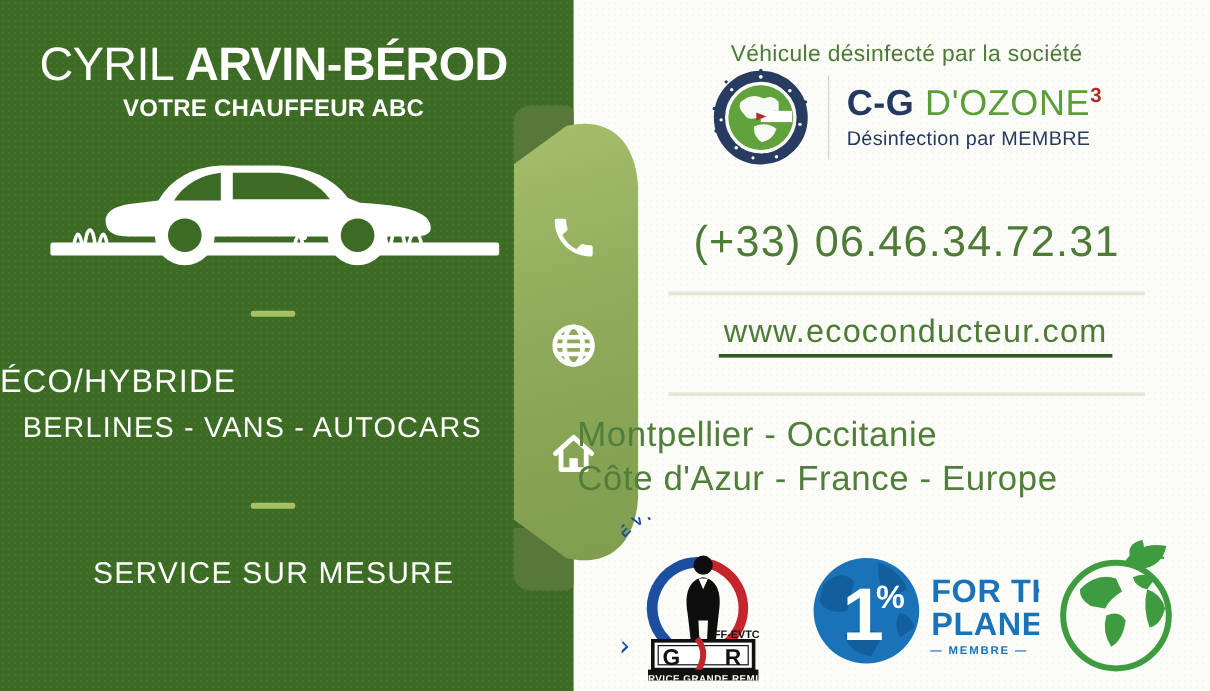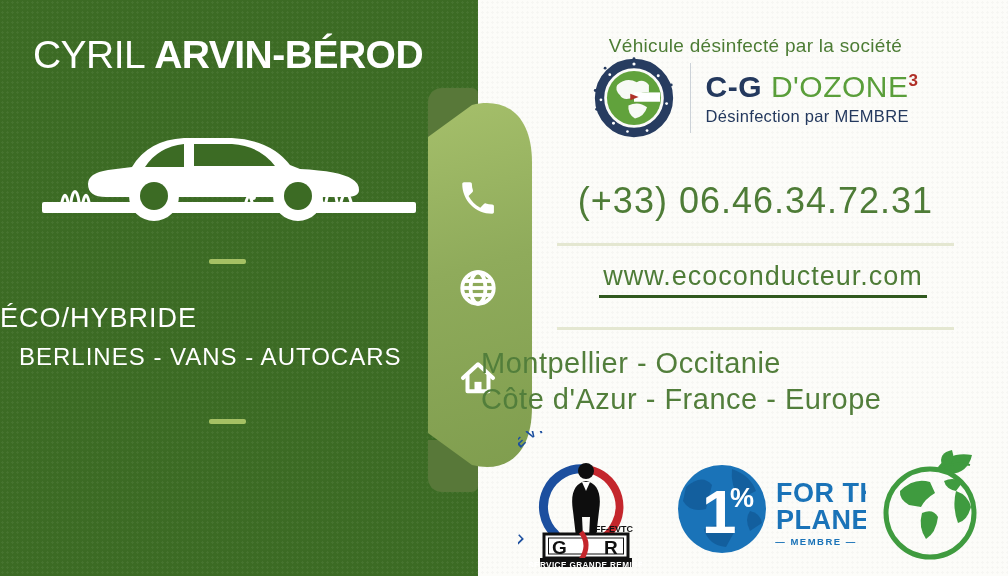--- a/index.html
+++ b/index.html
@@ -64,20 +64,21 @@
 
 <div class="card">
 
   <div class="panel-left">
 
     <div class="name-line">
       <span class="name-first">CYRIL</span>
       <span class="name-last">ARVIN-BÉROD</span>
     </div>
 
+    <div class="subtitle">VOTRE CHAUFFEUR ABC</div>
 
     <div class="car-wrap">
       <svg viewBox="0 0 400 97" width="400" height="97">
         <rect x="14" y="75" width="374" height="11" rx="2" fill="#ffffff"></rect>
         <g stroke="#ffffff" stroke-width="3" fill="none" stroke-linecap="round">
           <path d="M34 75 C 36 66 38 66 40 75"></path>
           <path d="M43 75 C 45 61 49 61 51 75"></path>
           <path d="M55 75 C 57 66 59 66 61 75"></path>
           <path d="M218 75 C 220 68 222 68 224 75"></path>
           <path d="M284 75 C 287 63 291 63 294 75"></path>
@@ -99,20 +100,21 @@
 
     <div class="dash dash-1"></div>
 
     <div class="services">
       <div class="l1">ÉCO/HYBRIDE</div>
       <div class="l2">BERLINES - VANS - AUTOCARS</div>
     </div>
 
     <div class="dash dash-2"></div>
 
+    <div class="service-footer">SERVICE SUR MESURE</div>
   </div>
 
   <div class="ribbon-fold fold-top"></div>
   <div class="ribbon-fold fold-bottom"></div>
   <div class="ribbon-body"></div>
 
   <div class="ribbon-icon" style="top:177px;">
     <svg viewBox="0 0 24 24" width="42" height="42">
       <path fill="#ffffff" d="M6.6 10.8c1.5 2.9 3.8 5.2 6.7 6.7l2.2-2.2c.3-.3.7-.4 1-.2 1.1.4 2.3.6 3.6.6.6 0 1 .4 1 1V20c0 .6-.4 1-1 1C10.6 21 3 13.4 3 4c0-.6.4-1 1-1h3.5c.6 0 1 .4 1 1 0 1.2.2 2.5.6 3.6.1.3 0 .7-.2 1l-2.3 2.2z"></path>
     </svg>

